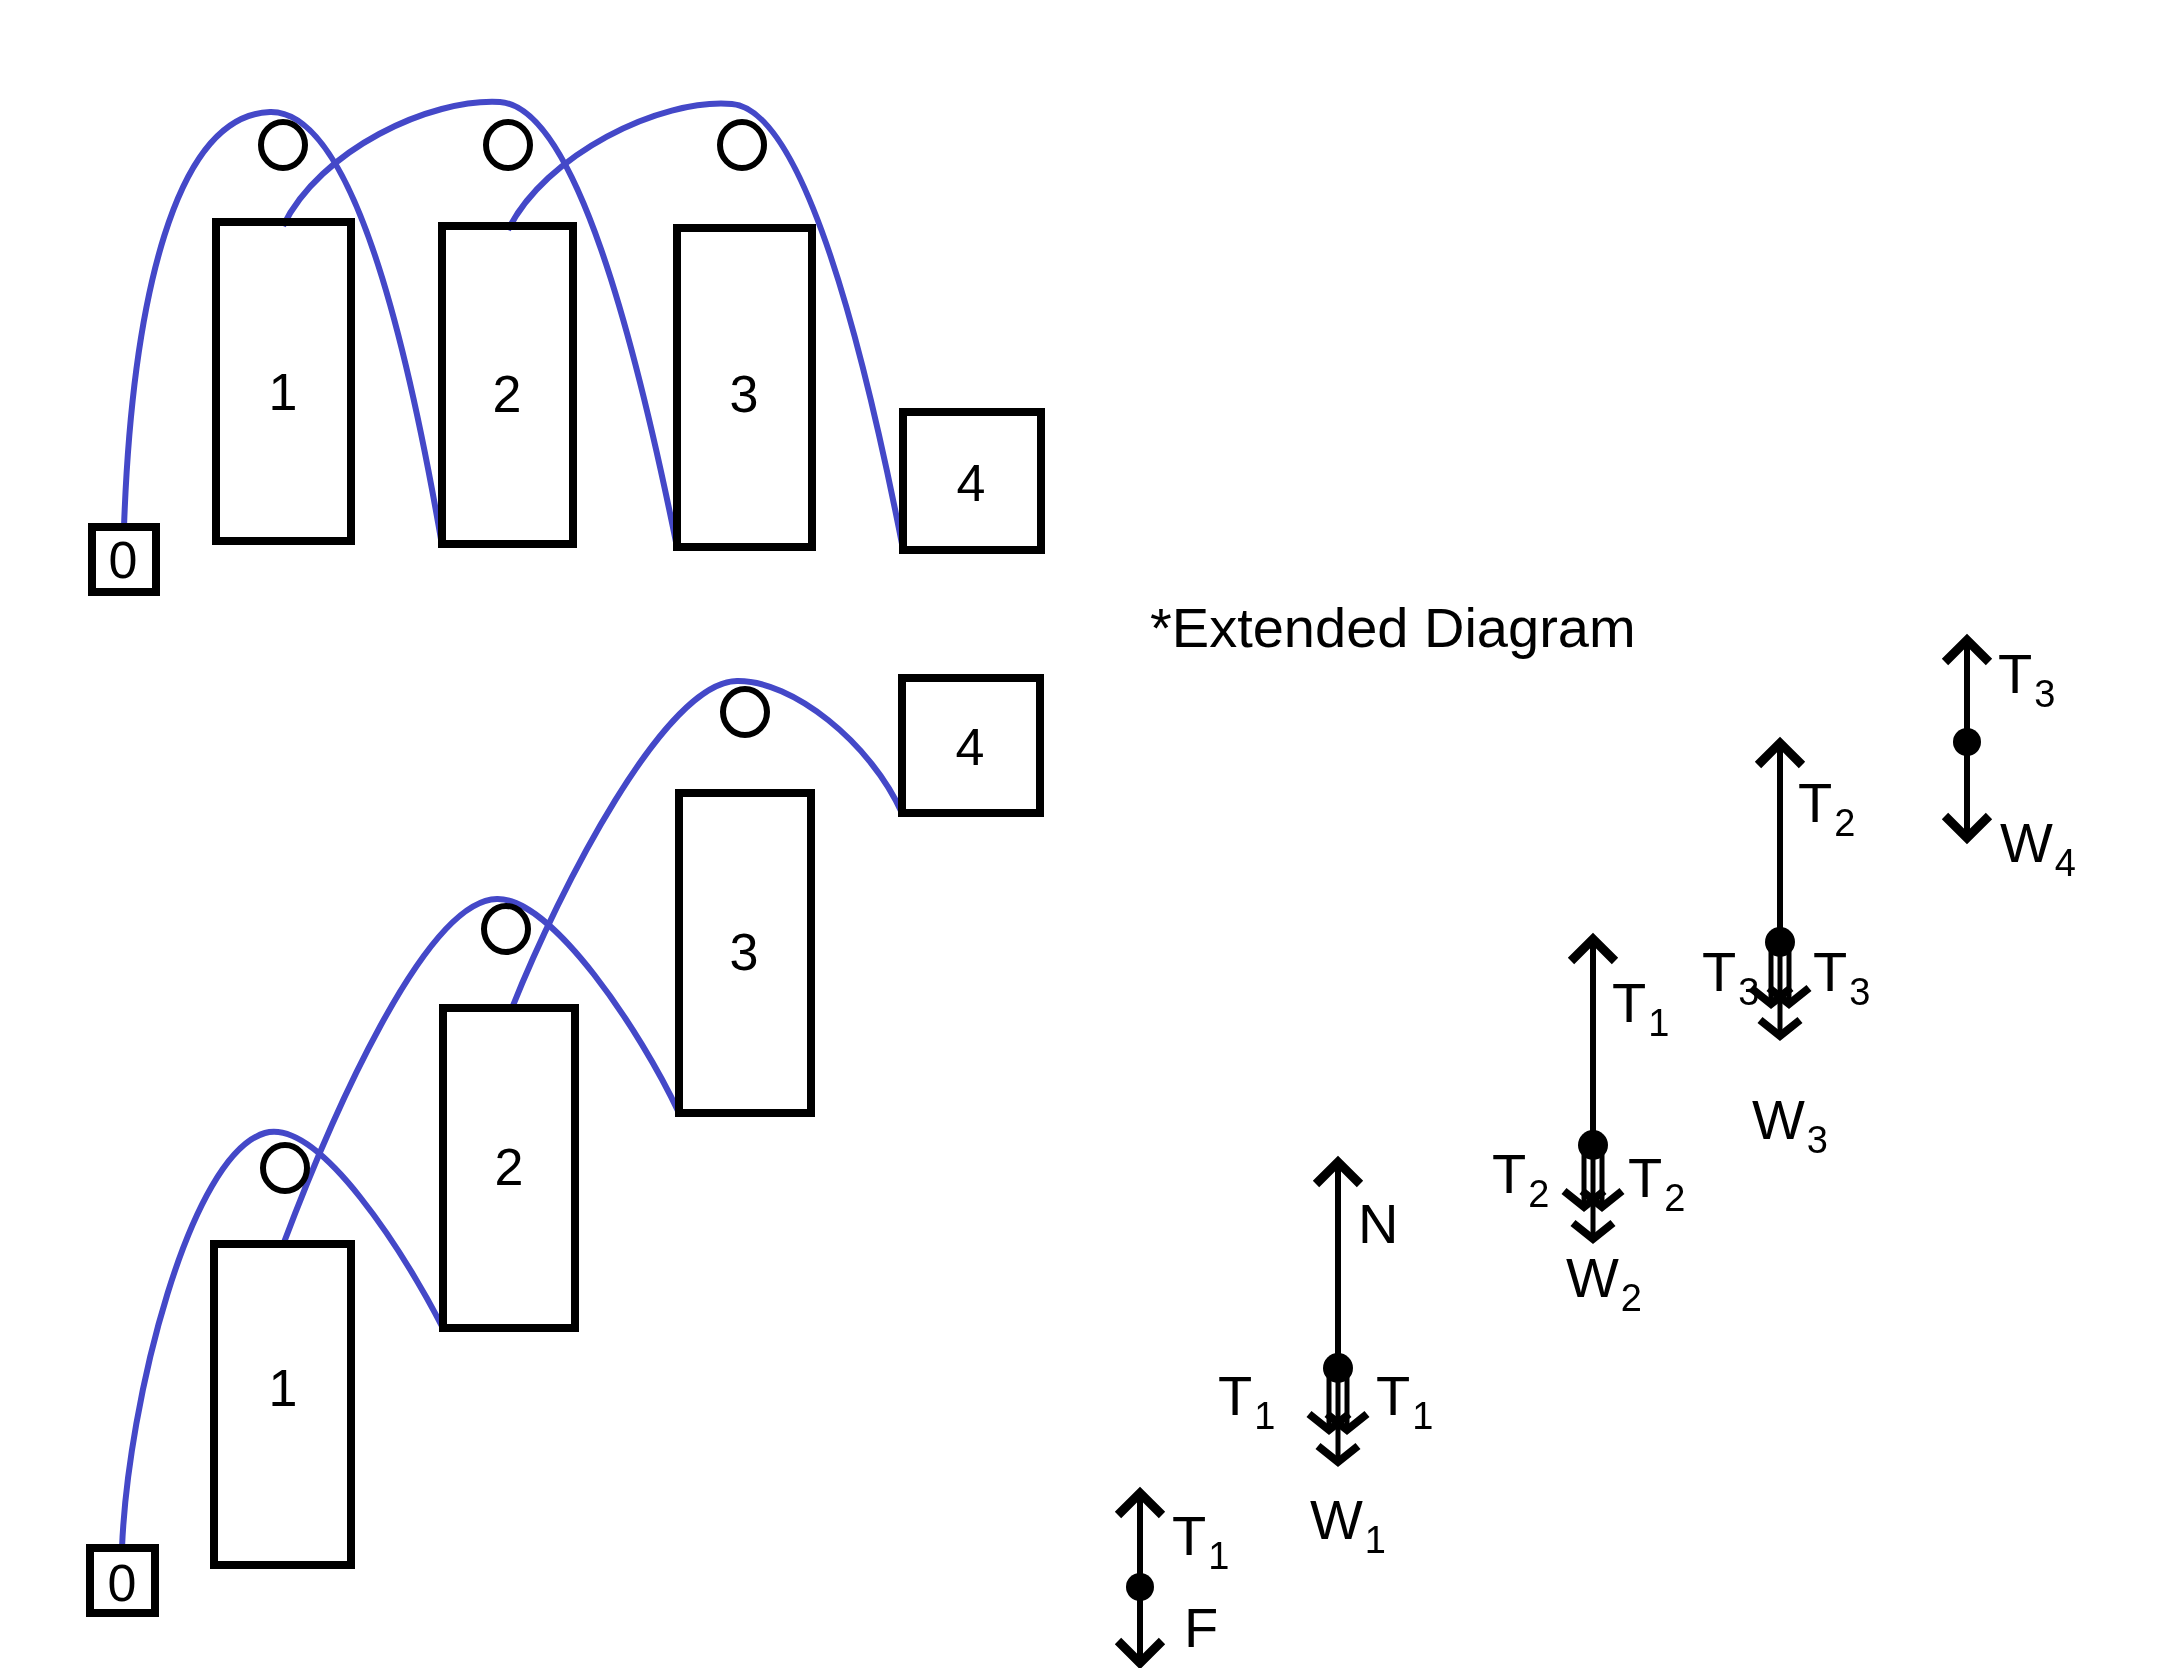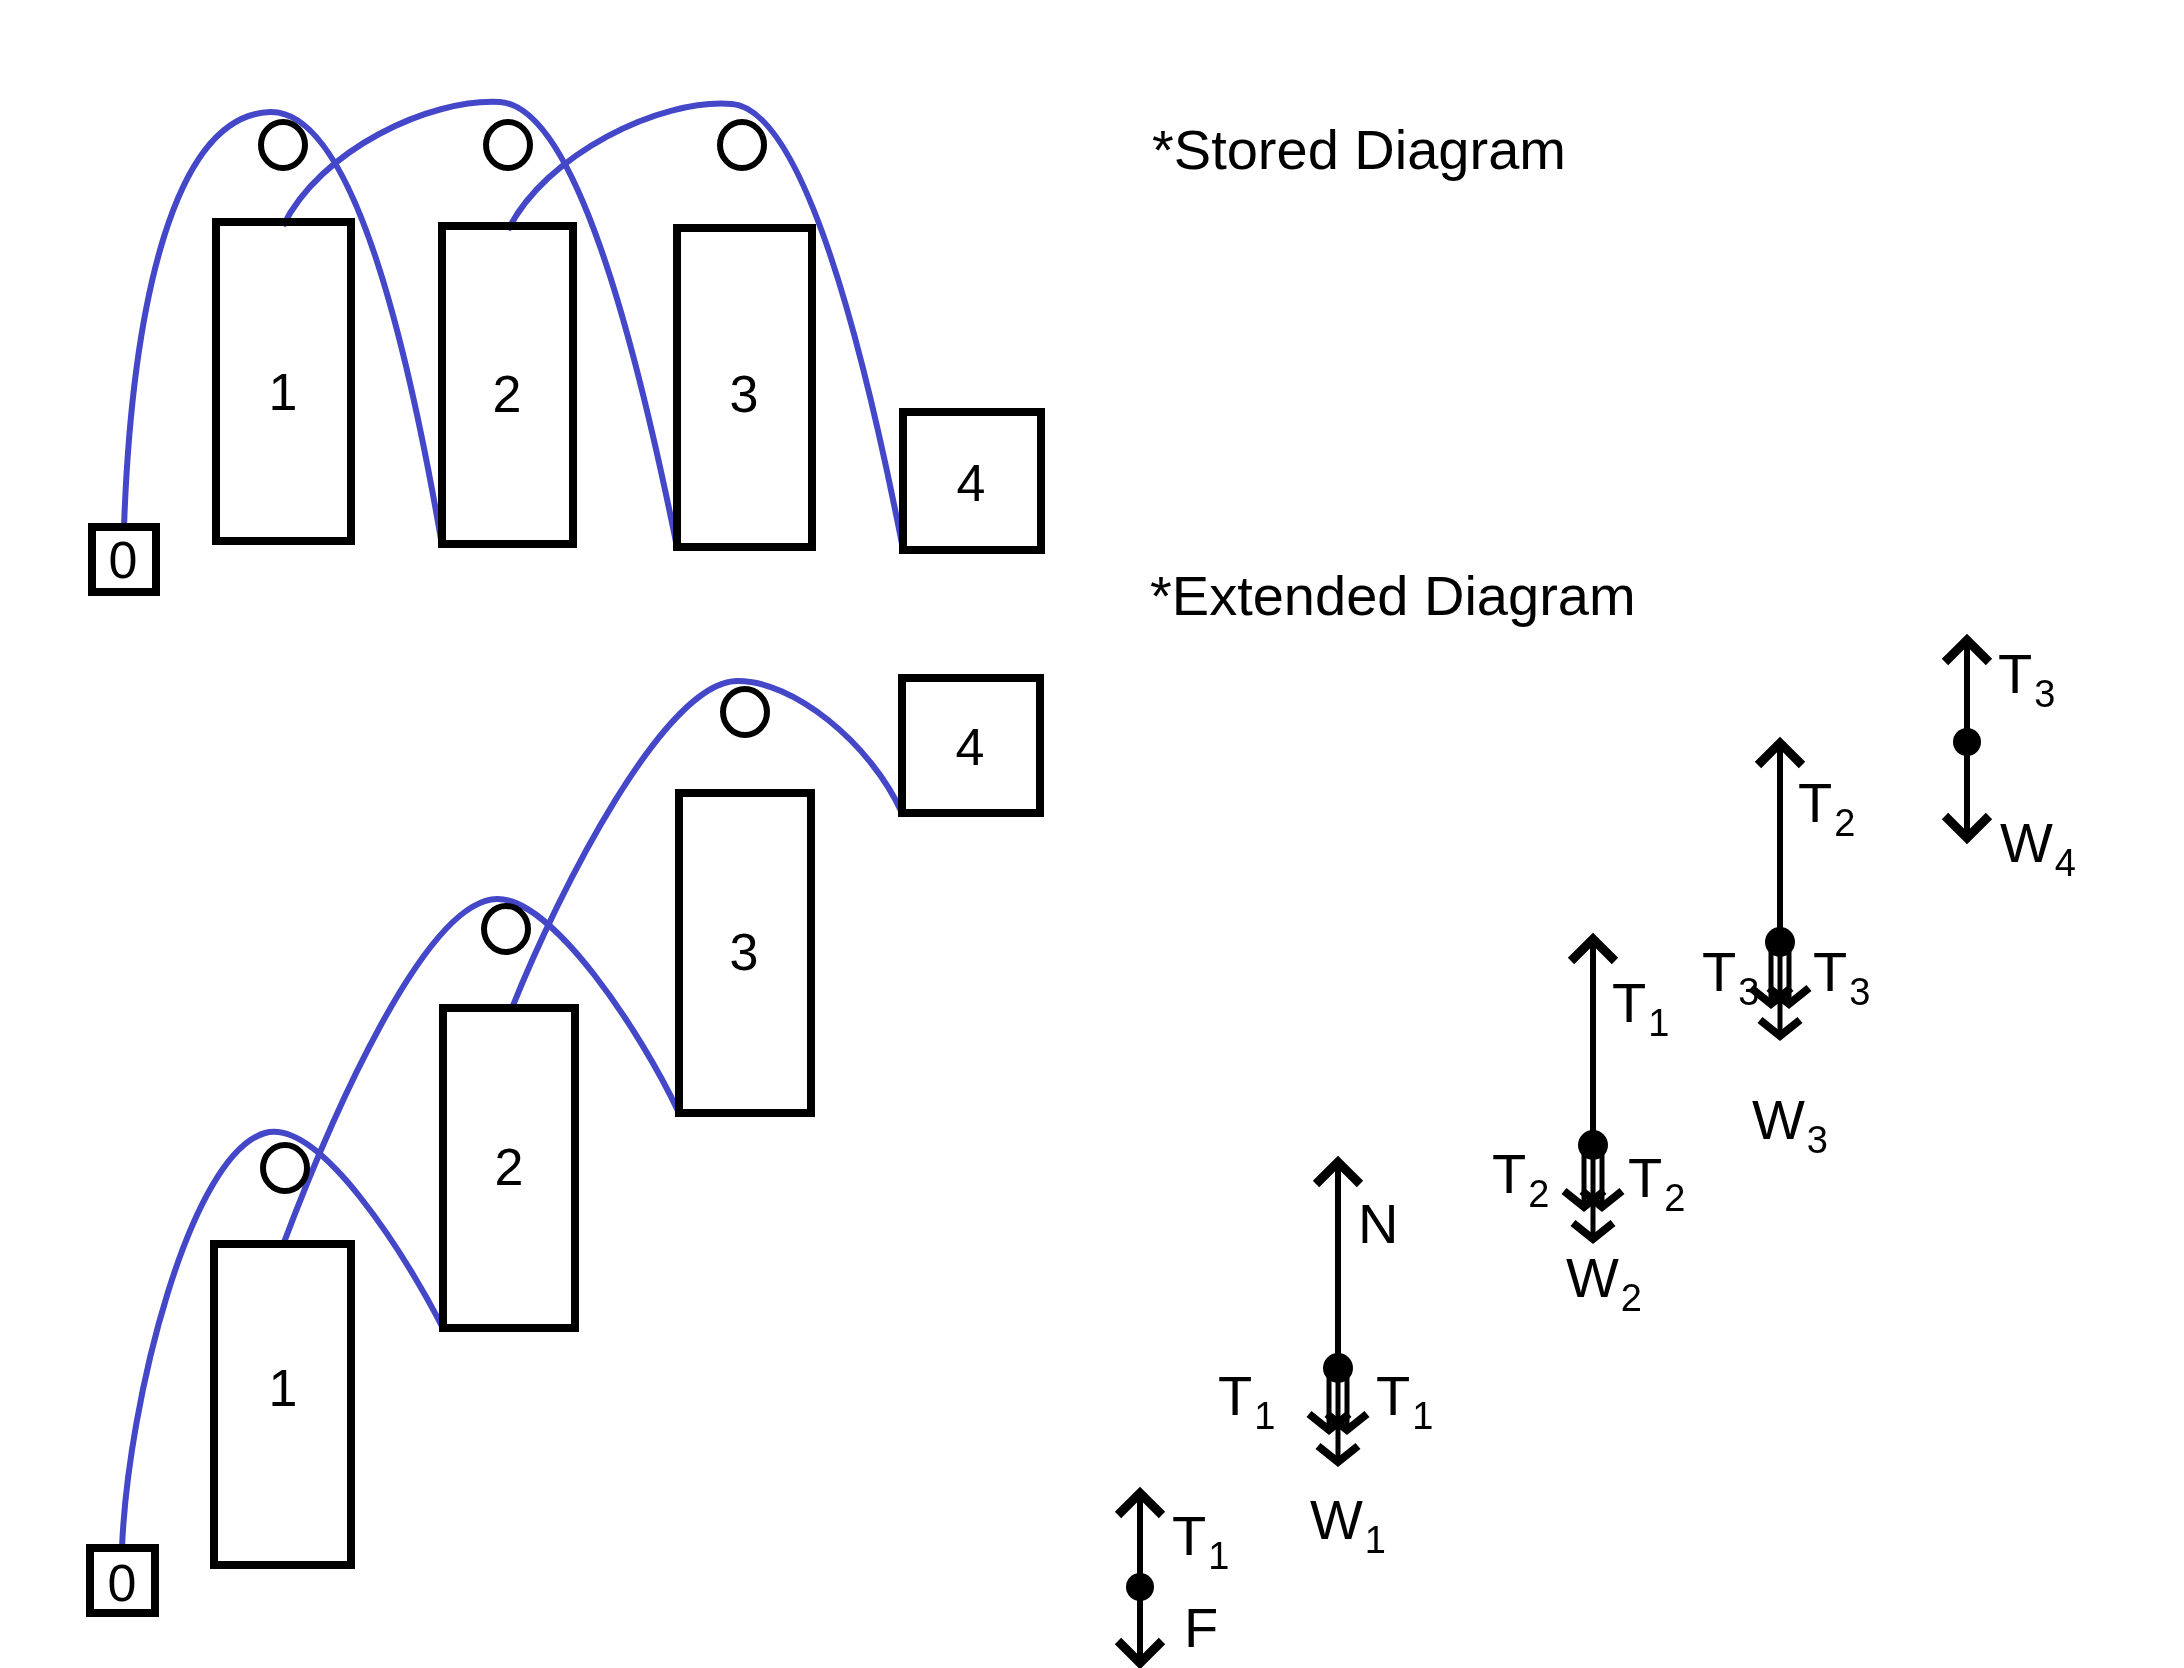--- a/index.html
+++ b/index.html
@@ -137,22 +137,21 @@
     </g>
 
     <g>
       <line class="shaft" x1="1967" y1="644" x2="1967" y2="834"></line>
       <path class="chev" d="M 1945,662 L 1967,640 L 1989,662"></path>
       <path class="chev" d="M 1945,816 L 1967,838 L 1989,816"></path>
       <circle class="dot" cx="1967" cy="742" r="14"></circle>
     </g>
   </svg>
 
-  <div class="title" style="left:1152px;top:122px">*Stored Diagram</div>
-  <div class="title" style="left:1150px;top:568px">*Extended Diagram</div>
+  <div class="title" style="left:1150px;top:600px">*Extended Diagram</div>
 
   <div class="num" style="left:123px;top:560px">0</div>
   <div class="num" style="left:283px;top:392px">1</div>
   <div class="num" style="left:507px;top:394px">2</div>
   <div class="num" style="left:744px;top:394px">3</div>
   <div class="num" style="left:971px;top:483px">4</div>
 
   <div class="num" style="left:122px;top:1583px">0</div>
   <div class="num" style="left:283px;top:1388px">1</div>
   <div class="num" style="left:509px;top:1167px">2</div>

